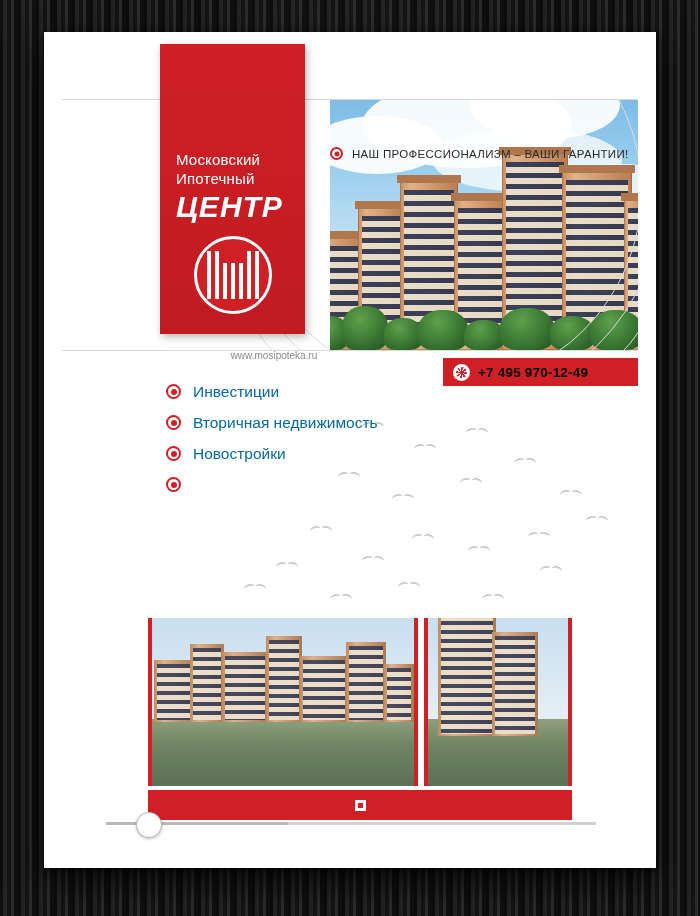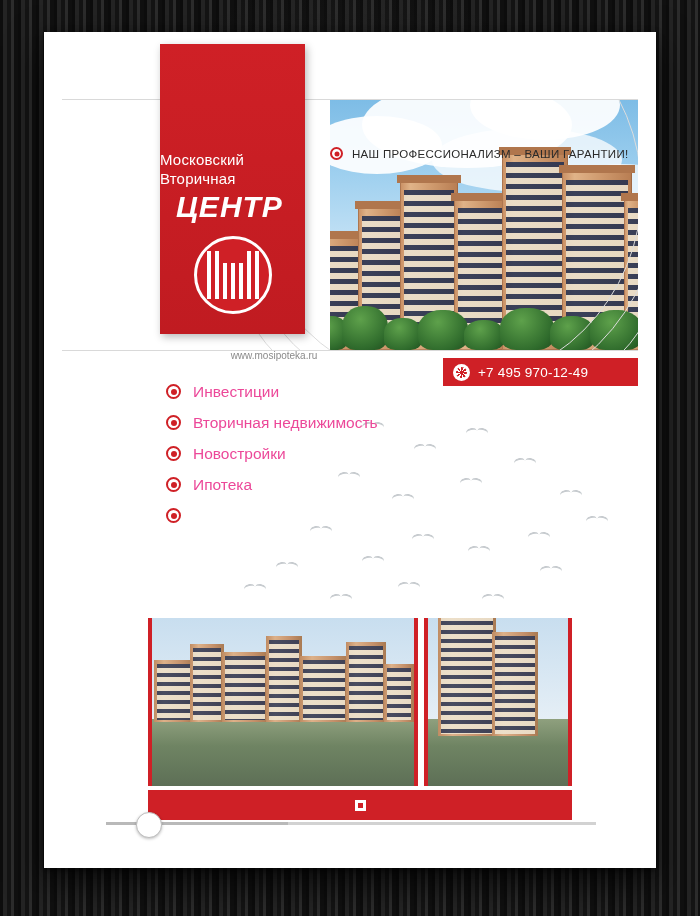--- a/index.html
+++ b/index.html
@@ -155,20 +155,21 @@
     top: 12px;
     width: 145px;
     height: 290px;
     background: linear-gradient(180deg, #cf2026 0%, #c01b21 100%);
     box-shadow: 2px 3px 8px rgba(0,0,0,0.28);
     color: #fff;
   }
   .logo-line1, .logo-line2 {
     font-size: 15px;
     letter-spacing: 0.2px;
+    margin-left: 16px;
     line-height: 19px;
   }
   .logo-line1 { margin-top: 106px; }
   .logo-big {
     font-size: 30px;
     font-weight: bold;
     letter-spacing: 1px;
     margin-left: 16px;
     margin-top: 2px;
     font-style: italic;
@@ -276,23 +277,23 @@
   .phone-ico:after {
     content: "";
     position: absolute;
     left: 3px; top: 3px;
     width: 11px; height: 11px;
     border-radius: 50%;
     background:
       repeating-conic-gradient(#cf2026 0deg 22deg, #ffffff 22deg 44deg);
   }
   .phone-text {
-    color: #ffffff;
+    color: #000000;
     font-size: 13.5px;
-    font-weight: normal;
+    font-weight: bold;
     letter-spacing: 0.2px;
   }
 
   
   .services {
     position: absolute;
     left: 122px;
     top: 344px;
     width: 420px;
   }
@@ -315,21 +316,21 @@
     content: "";
     position: absolute;
     left: 50%; top: 50%;
     transform: translate(-50%,-50%);
     width: 6px; height: 6px;
     border-radius: 50%;
     background: #cf2026;
   }
   .svc-label {
     font-size: 15.5px;
-    color: #ec4899;
+    color: #0369a1;
   }
 
   
   .birds { position: absolute; left: 18px; top: 370px; width: 576px; height: 230px; pointer-events: none; }
   .bird {
     position: absolute;
     width: 22px; height: 10px;
     opacity: 0.55;
   }
   .bird:before, .bird:after {
@@ -507,21 +508,21 @@
     <div class="arc arc-a"></div>
     <div class="arc arc-b"></div>
     <div class="arc arc-c"></div>
   </div>
 
   <div class="top-band"></div>
   <div class="top-rule"></div>
 
   <div class="logo-panel">
     <div class="logo-line1">Московский</div>
-    <div class="logo-line2">Вторичная</div>
+    <div class="logo-line2">Ипотечный</div>
     <div class="logo-big">ЦЕНТР</div>
     <div class="emblem">
       <div class="bars"></div>
       <div class="notch"></div>
     </div>
   </div>
 
   <div class="site-url">www.mosipoteka.ru</div>
 
   <div class="slogan-wrap">
@@ -567,24 +568,20 @@
     <div class="svc-row">
       <span class="svc-dot"></span>
       <span class="svc-label">Вторичная недвижимость</span>
     </div>
     <div class="svc-row">
       <span class="svc-dot"></span>
       <span class="svc-label">Новостройки</span>
     </div>
     <div class="svc-row">
       <span class="svc-dot"></span>
-      <span class="svc-label">Ипотека</span>
-    </div>
-    <div class="svc-row">
-      <span class="svc-dot"></span>
     </div>
   </div>
 
   <div class="photos">
     <div class="photo photo-left">
       <div class="sky"></div>
       <div class="ground"></div>
       <div class="ph-bld" style="left:6px;  width:40px; height:62px;">
           <div class="rows"></div>
         </div>

